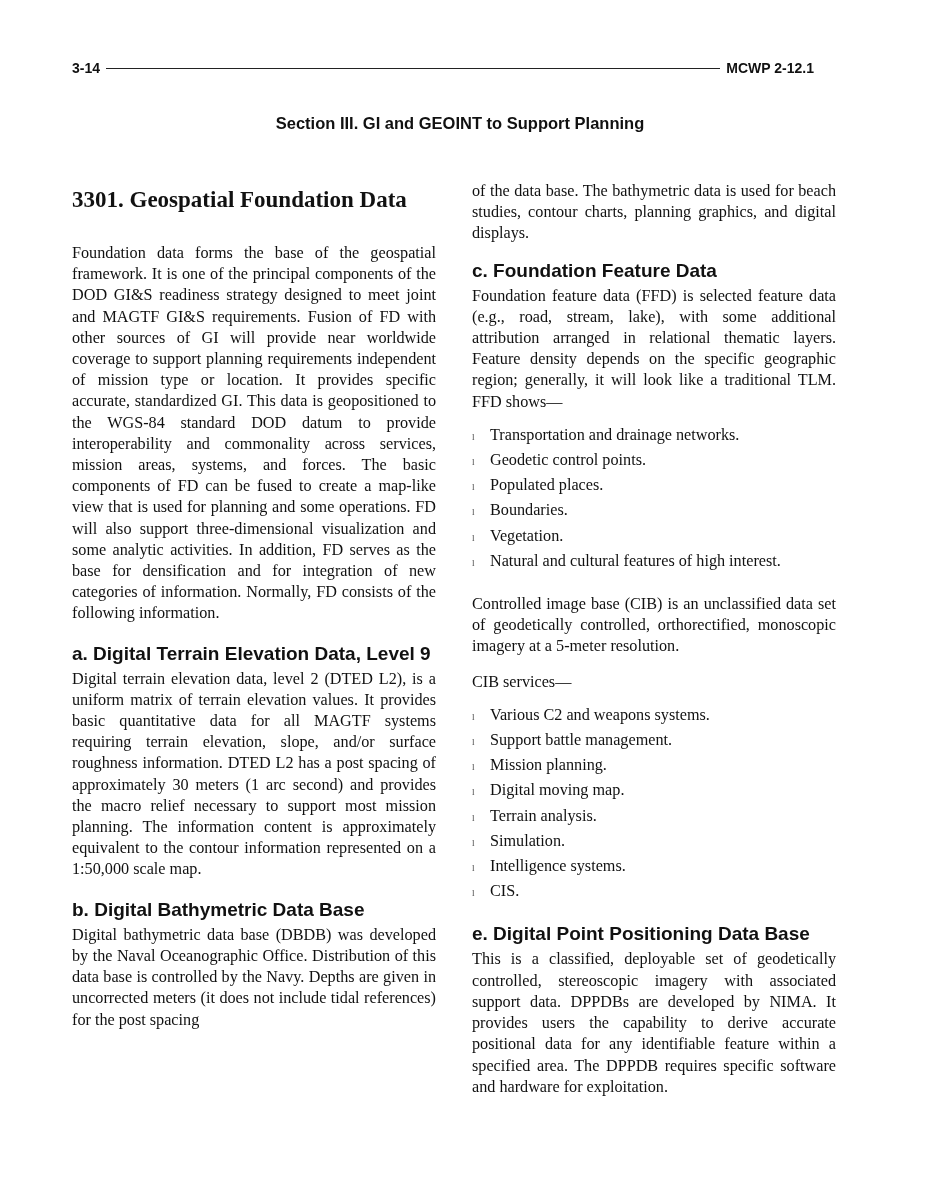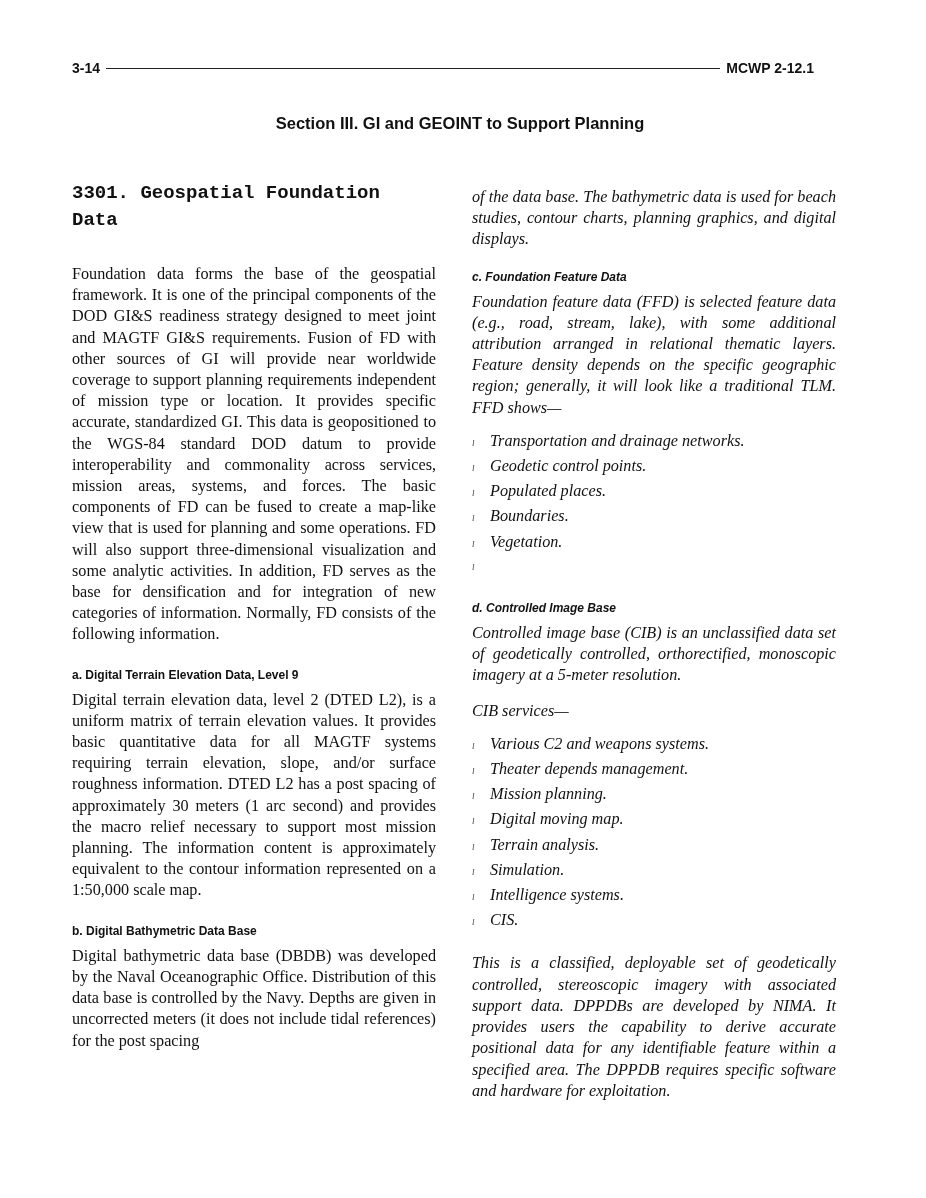--- a/index.html
+++ b/index.html
@@ -5,23 +5,23 @@
   html, body { margin: 0; padding: 0; background: #ffffff; }
   body { width: 926px; height: 1198px; position: relative; overflow: hidden; color: #111; }
   .page { position: absolute; left: 0; top: 0; width: 878px; height: 1198px; }
   .running-head { position: absolute; left: 72px; right: 64px; top: 58px; height: 20px; display: flex; align-items: center;
     font-family: "Liberation Sans", sans-serif; font-weight: bold; font-size: 14px; }
   .running-head .rule { flex: 1; height: 0; border-top: 1px solid #222; margin: 0 6px; }
   .section-title { position: absolute; left: 0; right: 0; top: 114px; text-align: center;
     font-family: "Liberation Sans", sans-serif; font-weight: bold; font-size: 16.5px; margin-left: 42px; }
   .col { position: absolute; top: 178px; width: 364px; font-family: "Liberation Serif", serif; font-size: 16.2px; line-height: 21.2px; }
   .col.left { left: 72px; }
-  .col.right { left: 472px; top: 187px; font-style: italic; }
-  h1.chap { font-family: Liberation Mono, monospace; font-weight: bold; font-size: 19px; line-height: 27px; margin: 2px 0 30px 0; }
-  h2.sub { font-family: "Liberation Sans", sans-serif; font-weight: bold; font-size: 12px; line-height: 20px; margin: 0 0 5px 0; }
+  .col.right { left: 472px; top: 181px; }
+  h1.chap { font-family: Liberation Serif, serif; font-weight: bold; font-size: 23px; line-height: 27px; margin: 8px 0 30px 0; }
+  h2.sub { font-family: "Liberation Sans", sans-serif; font-weight: bold; font-size: 19px; line-height: 20px; margin: 0 0 5px 0; }
   p { margin: 0; text-align: justify; }
   .gap-sm { height: 16px; }
   .gap-md { height: 19px; }
   ul.bul { list-style: none; margin: 0; padding: 0; }
   ul.bul li { display: flex; align-items: baseline; line-height: 23.2px; }
   ul.bul li .mark { width: 18px; font-size: 9px; color: #444; flex: none; }
 </style>
 </head>
 <body>
 
@@ -68,36 +68,36 @@
       <li>
           <span class="mark">l</span>
           <span>Boundaries.</span>
         </li>
       <li>
           <span class="mark">l</span>
           <span>Vegetation.</span>
         </li>
       <li>
           <span class="mark">l</span>
+          <span>Natural and cultural features of high interest.</span>
         </li>
     </ul>
     <div class="gap-md"></div>
-    <h2 class="sub">d.  Controlled Image Base</h2>
     <p>Controlled image base (CIB) is an unclassified data set of geodetically controlled, orthorectified, monoscopic imagery at a 5-meter resolution.</p>
     <div style="height:14px"></div>
     <p>CIB services—</p>
     <div style="height:11px"></div>
     <ul class="bul">
       <li>
           <span class="mark">l</span>
           <span>Various C2 and weapons systems.</span>
         </li>
       <li>
           <span class="mark">l</span>
-          <span>Theater depends management.</span>
+          <span>Support battle management.</span>
         </li>
       <li>
           <span class="mark">l</span>
           <span>Mission planning.</span>
         </li>
       <li>
           <span class="mark">l</span>
           <span>Digital moving map.</span>
         </li>
       <li>
@@ -111,16 +111,17 @@
       <li>
           <span class="mark">l</span>
           <span>Intelligence systems.</span>
         </li>
       <li>
           <span class="mark">l</span>
           <span>CIS.</span>
         </li>
     </ul>
     <div class="gap-md"></div>
+    <h2 class="sub">e.  Digital Point Positioning Data Base</h2>
     <p>This is a classified, deployable set of geodetically controlled, stereoscopic imagery with associated support data. DPPDBs are developed by NIMA. It provides users the capability to derive accurate positional data for any identifiable feature within a specified area. The DPPDB requires specific software and hardware for exploitation.</p>
   </div>
 
 </div>
 
 </body></html>

